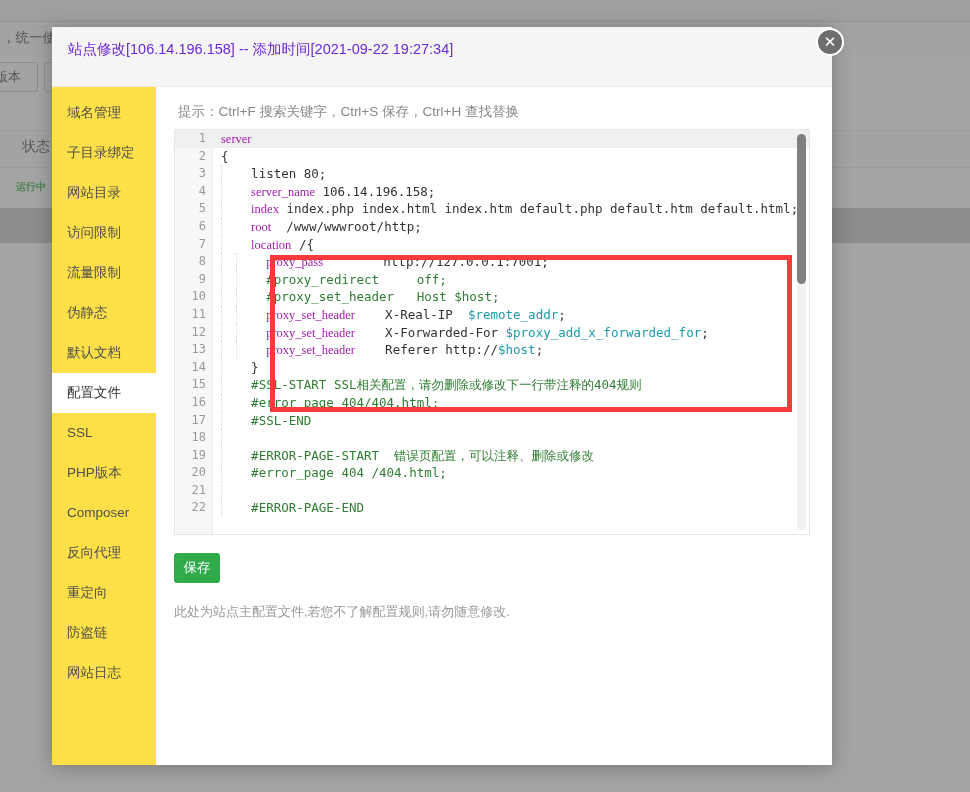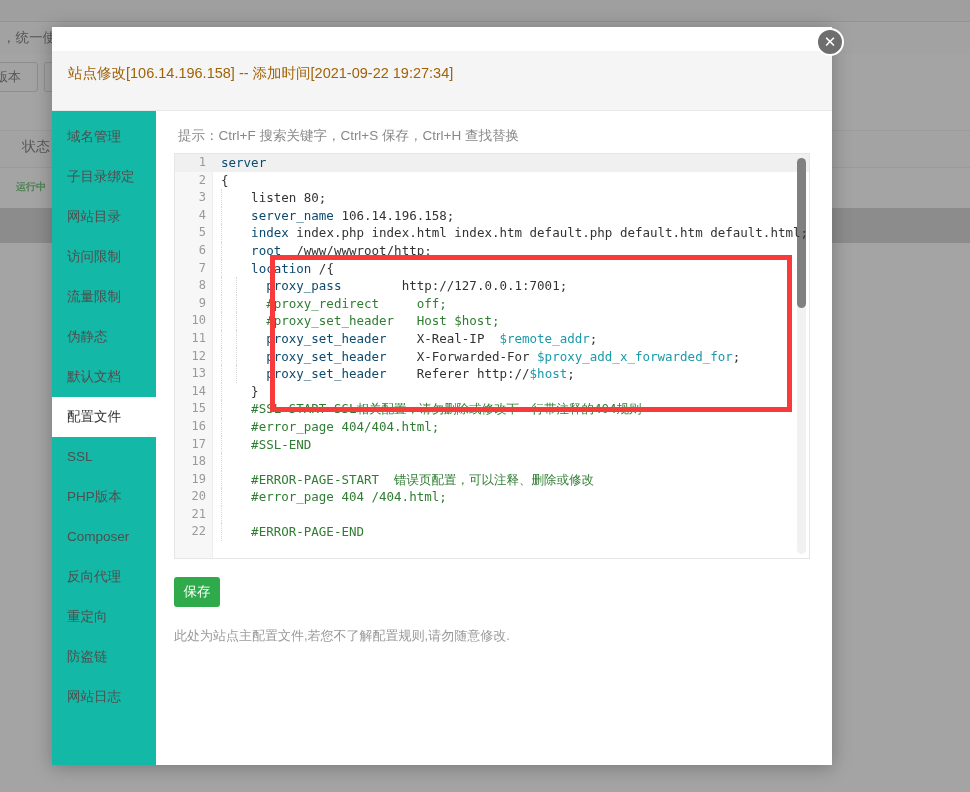--- a/index.html
+++ b/index.html
@@ -78,44 +78,43 @@
   #modal {
     position: absolute; left: 52px; top: 27px;
     width: 780px; height: 738px;
     background: #ffffff;
     box-shadow: 0 2px 18px rgba(0,0,0,0.28);
     overflow: hidden;
   }
   #modal-title {
     height: 60px; line-height: 44px;
     padding-left: 16px;
-    font-size: 14.5px; color: #a16207;
+    font-size: 14.5px; color: #6d28d9;
     background: #f5f5f5;
     border-bottom: 1px solid #e8e8e8;
     white-space: nowrap;
-    margin-top: 24px;
   }
   #close-btn {
     position: absolute; left: 816px; top: 28px;
     width: 28px; height: 28px; border-radius: 50%;
     background: #6e6e6e; border: 2px solid #ffffff;
     display: flex; align-items: center; justify-content: center;
     color: #ffffff; font-size: 15px; line-height: 1;
     cursor: pointer; z-index: 40;
     font-family: "DejaVu Sans", sans-serif;
   }
 
   #modal-body {
     display: flex; height: 694px;
   }
 
   
   #side {
     width: 104px; flex: 0 0 104px;
-    background: #14b8a6;
+    background: #fde047;
     padding-top: 6px;
   }
   .side-item {
     height: 40px; line-height: 40px;
     padding-left: 15px;
     font-size: 13.5px; color: #4f4f4f;
     cursor: pointer; white-space: nowrap;
   }
   .side-item.active { background: #ffffff; color: #333; }
 
@@ -153,21 +152,21 @@
     position: relative; z-index: 2;
   }
   .code {
     padding-left: 8px; position: relative; z-index: 2;
     color: #333333;
   }
   .indent-guide {
     position: absolute; top: 0; bottom: 0; width: 1px;
     border-left: 1px dotted #d7d7d7;
   }
-  .kw   { color: #0c4a6e; }
+  .kw   { color: #a21caf; font-family: Liberation Serif, serif; }
   .cmt  { color: #2f7d32; }
   .var  { color: #1b9aaa; margin-top: 26px; }
   .txt  { color: #333333; }
 
   
   #edit-scroll-track {
     position: absolute; right: 3px; top: 4px; width: 9px; bottom: 4px;
     background: #f1f1f1; border-radius: 5px;
   }
   #edit-scroll-thumb {

